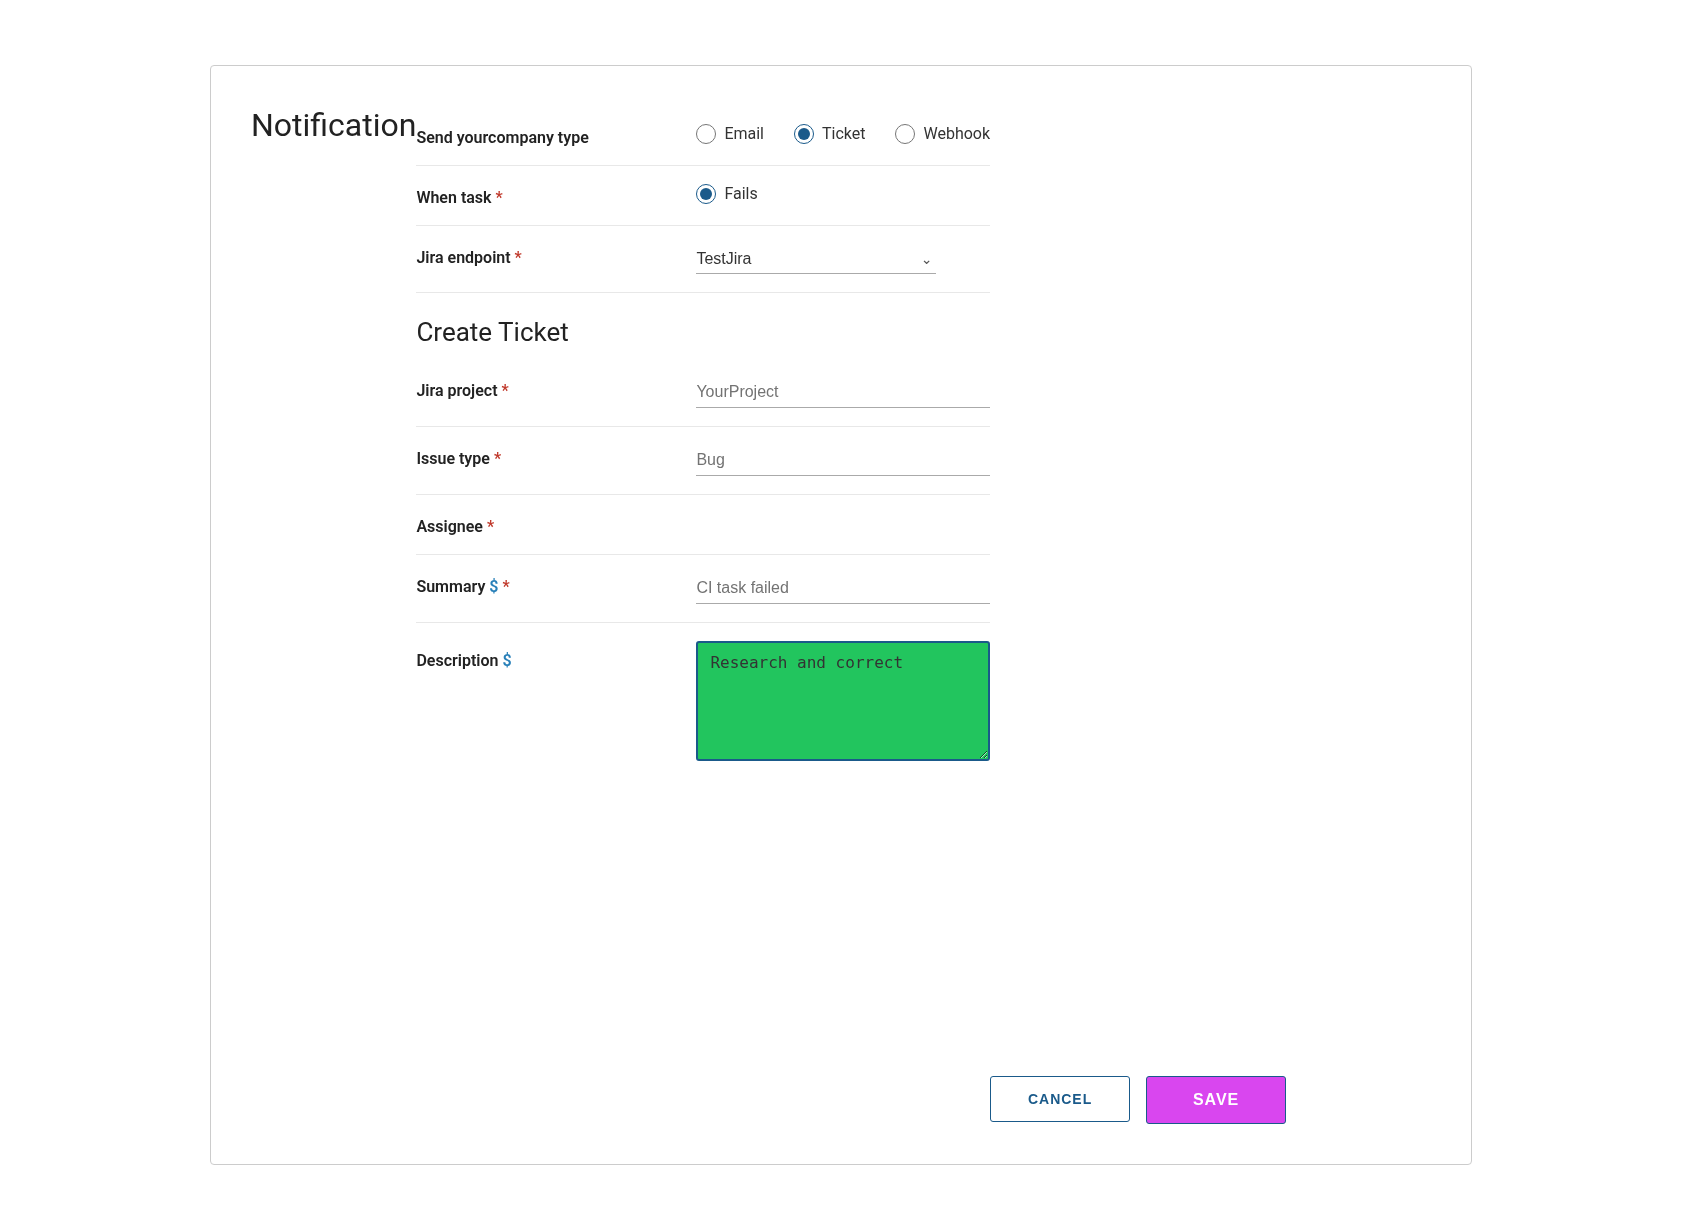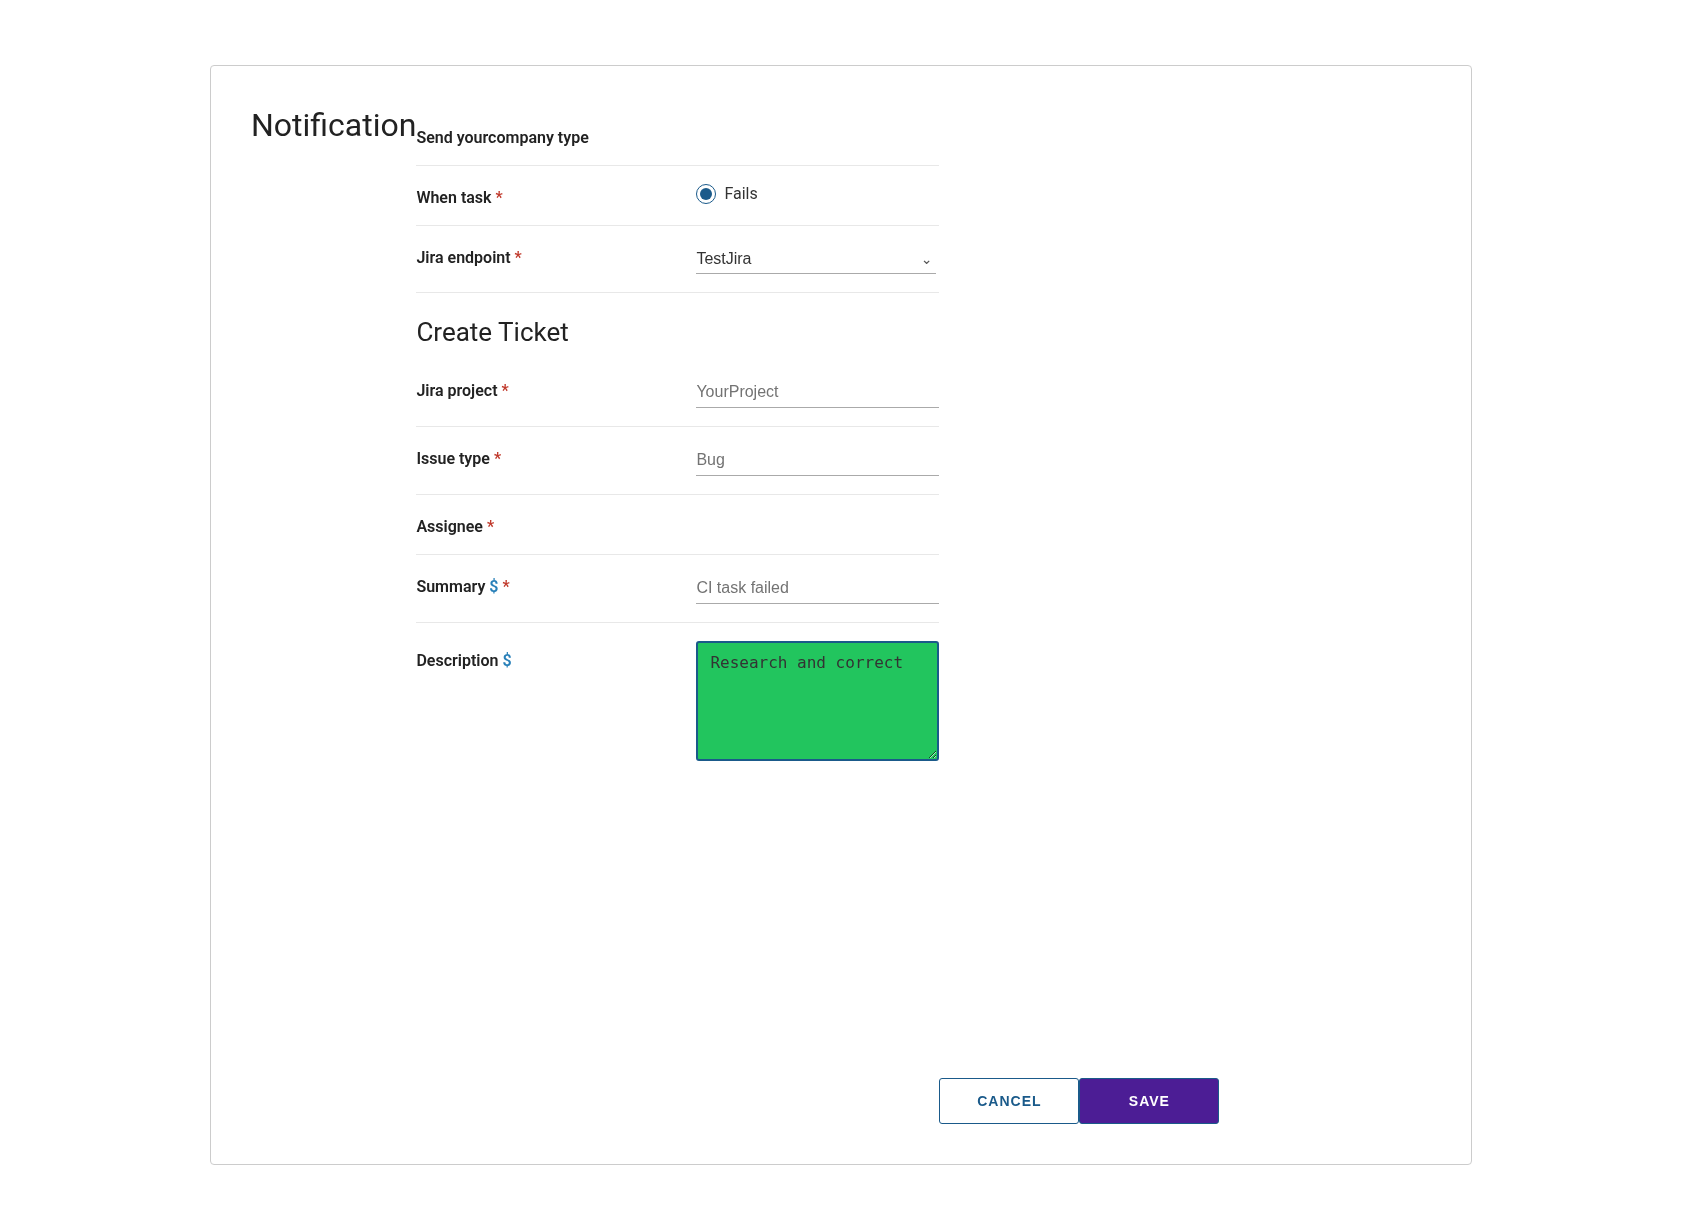--- a/index.html
+++ b/index.html
@@ -157,45 +157,46 @@
       min-height: 120px;
       resize: vertical;
       background: #22c55e;
     }
 
     
     .buttons-row {
       display: flex;
       justify-content: flex-end;
       align-items: flex-start;
+      gap: 16px;
       margin-top: auto;
       padding-top: 60px;
     }
 
     .btn-cancel {
       padding: 14px 32px;
       font-size: 14px;
       font-weight: 700;
       letter-spacing: 1px;
       color: #1a5a8a;
       background: #fff;
       border: 1.5px solid #1a5a8a;
       border-radius: 3px;
       cursor: pointer;
       text-transform: uppercase;
       min-width: 140px;
     }
 
     .btn-save {
       padding: 14px 40px;
-      font-size: 14px;
+      font-size: 16px;
       font-weight: 700;
       letter-spacing: 1px;
       color: #fff;
-      background: #4c1d95;
+      background: #d946ef;
       border: 1.5px solid #1a5a8a;
       border-radius: 3px;
       cursor: pointer;
       text-transform: uppercase;
       min-width: 140px;
     }
 
     .divider {
       border: none;
       border-top: 1px solid #e8e8e8;
@@ -207,20 +208,34 @@
 
 <div class="dialog">
 
   <h1 class="page-title">Notification</h1>
 
   <div class="form-section">
 
     <div class="form-row">
       <div class="form-label">
         <span>Send yourcompany type</span>
+      </div>
+      <div class="form-control radio-group">
+        <label class="radio-label">
+          <input type="radio" class="radio-input" name="notif_type" value="email" style="">
+          <span>Email</span>
+        </label>
+        <label class="radio-label">
+          <input type="radio" class="radio-input" name="notif_type" value="ticket" checked="" style="">
+          <span>Ticket</span>
+        </label>
+        <label class="radio-label">
+          <input type="radio" class="radio-input" name="notif_type" value="webhook" style="">
+          <span>Webhook</span>
+        </label>
       </div>
     </div>
 
     <hr class="divider">
 
     <div class="form-row">
       <div class="form-label">
         <span>When task</span>
         <span class="required-star">*</span>
       </div>

